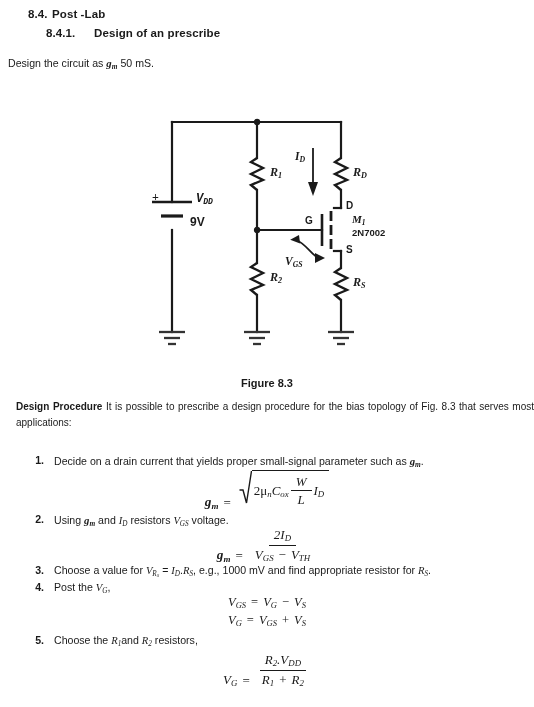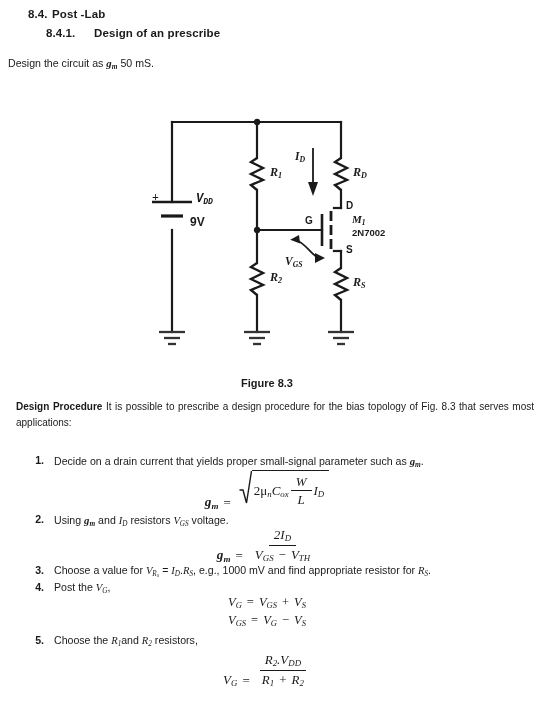--- a/index.html
+++ b/index.html
@@ -356,24 +356,24 @@
     <span class="txt"><span>Choose a value for </span><span class="mi"><span>V</span><sub><span>R</span><sub>S</sub></sub></span><span> = </span><span class="mi"><span>I</span><sub>D</sub></span><span>.</span><span class="mi"><span>R</span><sub>S</sub></span><span>, e.g., 1000 mV and find appropriate resistor for </span><span class="mi"><span>R</span><sub>S</sub></span><span>.</span></span>
   </div>
 
   <div class="step step4">
     <span class="n">4.</span>
     <span class="txt"><span>Post the </span><span class="mi"><span>V</span><sub>G</sub></span><span>,</span></span>
   </div>
 
   <div class="eq eq3">
     <div>
+      <span class="eqsym"><span>V</span><sub>GS</sub></span><span class="eqop">=</span><span class="eqsym"><span>V</span><sub>G</sub></span><span class="eqop">−</span><span class="eqsym"><span>V</span><sub>S</sub></span>
+    </div>
+    <div>
       <span class="eqsym"><span>V</span><sub>G</sub></span><span class="eqop">=</span><span class="eqsym"><span>V</span><sub>GS</sub></span><span class="eqop">+</span><span class="eqsym"><span>V</span><sub>S</sub></span>
-    </div>
-    <div>
-      <span class="eqsym"><span>V</span><sub>GS</sub></span><span class="eqop">=</span><span class="eqsym"><span>V</span><sub>G</sub></span><span class="eqop">−</span><span class="eqsym"><span>V</span><sub>S</sub></span>
     </div>
   </div>
 
   <div class="step step5">
     <span class="n">5.</span>
     <span class="txt"><span>Choose the </span><span class="mi"><span>R</span><sub>1</sub></span><span>and </span><span class="mi"><span>R</span><sub>2</sub></span><span> resistors,</span></span>
   </div>
 
   <div class="eq eq4">
     <span class="eqrow">

